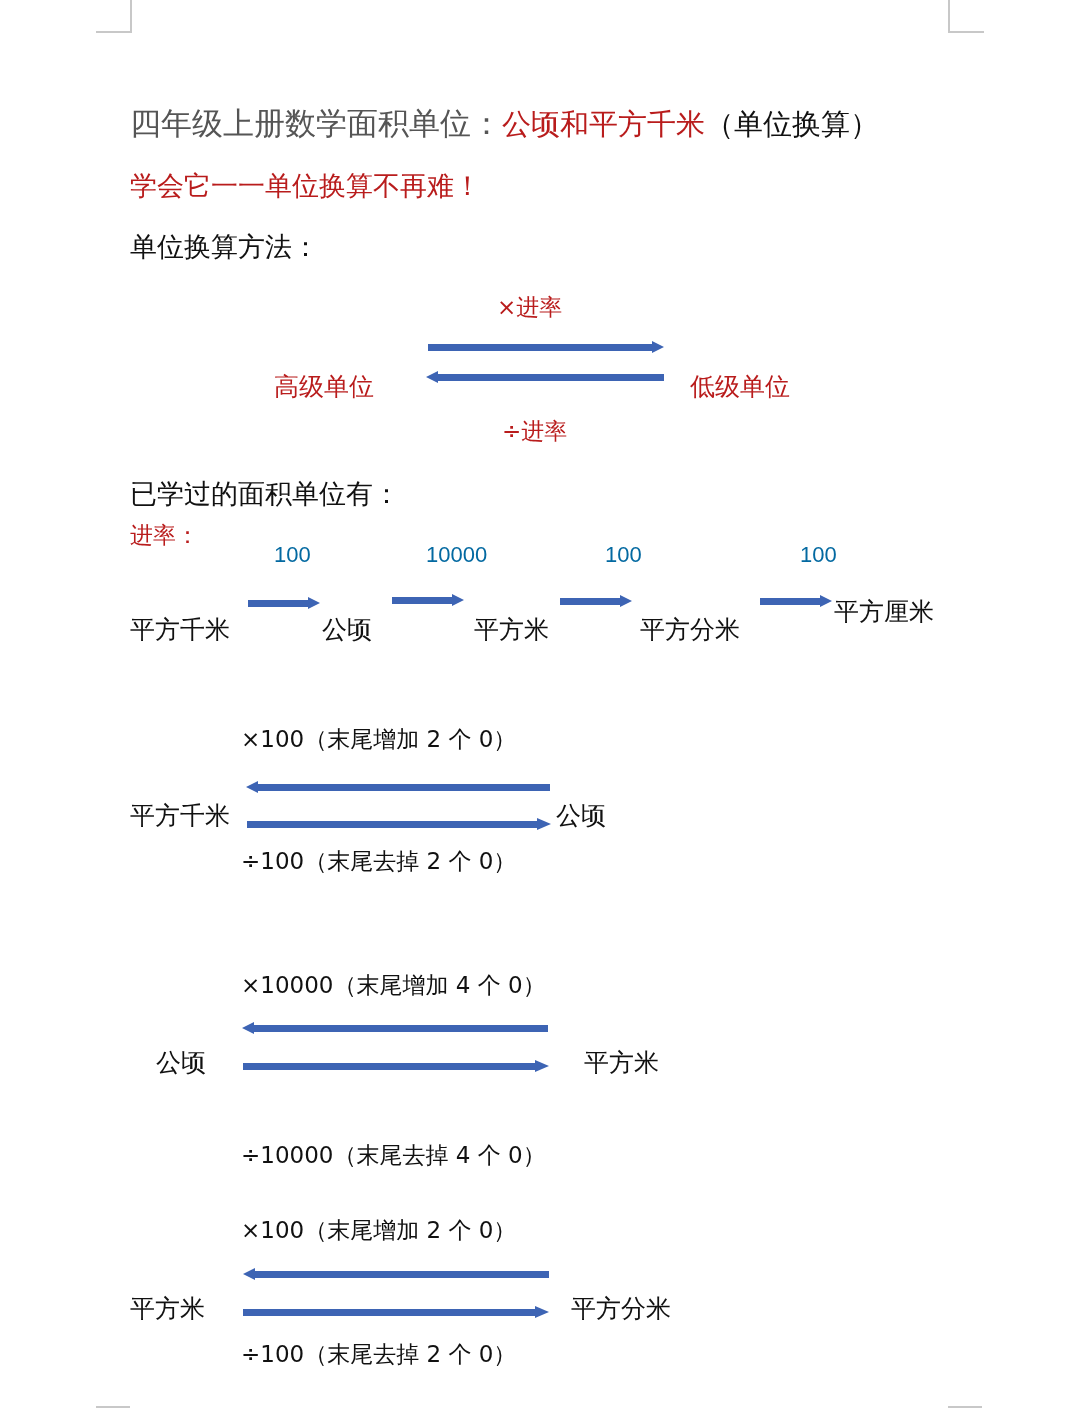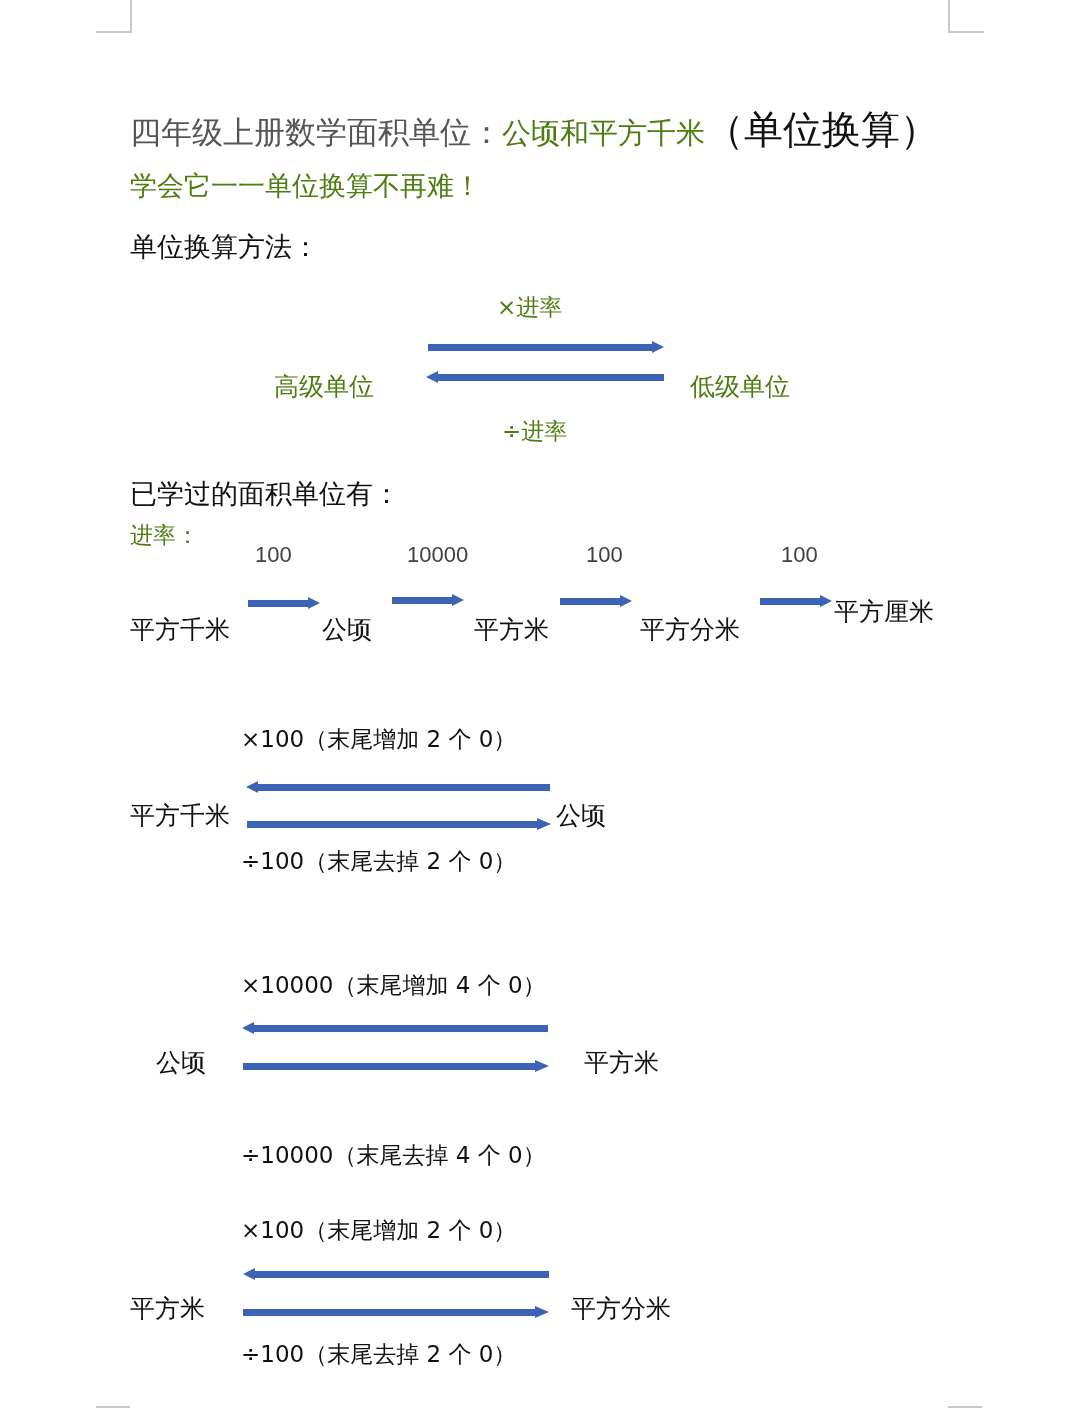--- a/index.html
+++ b/index.html
@@ -3,39 +3,39 @@
 <meta charset="utf-8">
 <style>
   html, body { margin: 0; padding: 0; background: #ffffff; }
   body {
     width: 1080px; height: 1410px; position: relative; overflow: hidden;
     font-family: "DejaVu Sans", "Liberation Sans", sans-serif;
     color: #111111;
   }
   .abs { position: absolute; white-space: nowrap; }
   .corner { position: absolute; border-color: #c8c8c8; border-style: solid; border-width: 0; }
-  .red { color: #4d7c0f; }
+  .red { color: #b91c1c; }
   .title { font-family: "DejaVu Serif", "Liberation Serif", serif; font-size: 31px; color: #555555; }
   .t28 { font-size: 27px; }
   .t26 { font-size: 25px; margin-top: 15px; }
   .t24 { font-size: 23px; }
-  .num { font-family: "Liberation Sans", sans-serif; font-size: 22px; color: #404040; }
+  .num { font-family: "Liberation Sans", sans-serif; font-size: 22px; color: #0369a1; margin-left: 19px; }
   .arrow { position: absolute; height: 8px; }
   .arrow svg { display: block; overflow: visible; }
 </style>
 </head>
 <body>
 
 <div class="corner" style="left:96px;top:0;width:34px;height:31px;border-right-width:2px;border-bottom-width:2px;"></div>
 <div class="corner" style="left:948px;top:0;width:34px;height:31px;border-left-width:2px;border-bottom-width:2px;"></div>
 <div class="corner" style="left:96px;top:1406px;width:34px;height:4px;border-top-width:2px;"></div>
 <div class="corner" style="left:948px;top:1406px;width:34px;height:4px;border-top-width:2px;"></div>
 
 <div class="abs title" style="left:130px;top:103px;">
-  <span>四年级上册数学面积单位：</span><span class="red" style="font-family:'DejaVu Sans',sans-serif;font-size:29px;">公顷和平方千米</span><span style="font-family:'DejaVu Sans',sans-serif;font-size:39px;color:#111;">（单位换算）</span>
+  <span>四年级上册数学面积单位：</span><span class="red" style="font-family:'DejaVu Sans',sans-serif;font-size:29px;">公顷和平方千米</span><span style="font-family:'DejaVu Sans',sans-serif;font-size:29px;color:#111;">（单位换算）</span>
 </div>
 
 <div class="abs t28 red" style="left:130px;top:168px;">学会它一一单位换算不再难！</div>
 
 <div class="abs t28" style="left:130px;top:229px;">单位换算方法：</div>
 
 <div>
   <div class="abs t24 red" style="left:497px;top:292px;text-align:center;">×进率</div>
   <div class="abs t26 red" style="left:274px;top:355px;">高级单位</div>
   <div class="abs t26 red" style="left:690px;top:355px;">低级单位</div>

